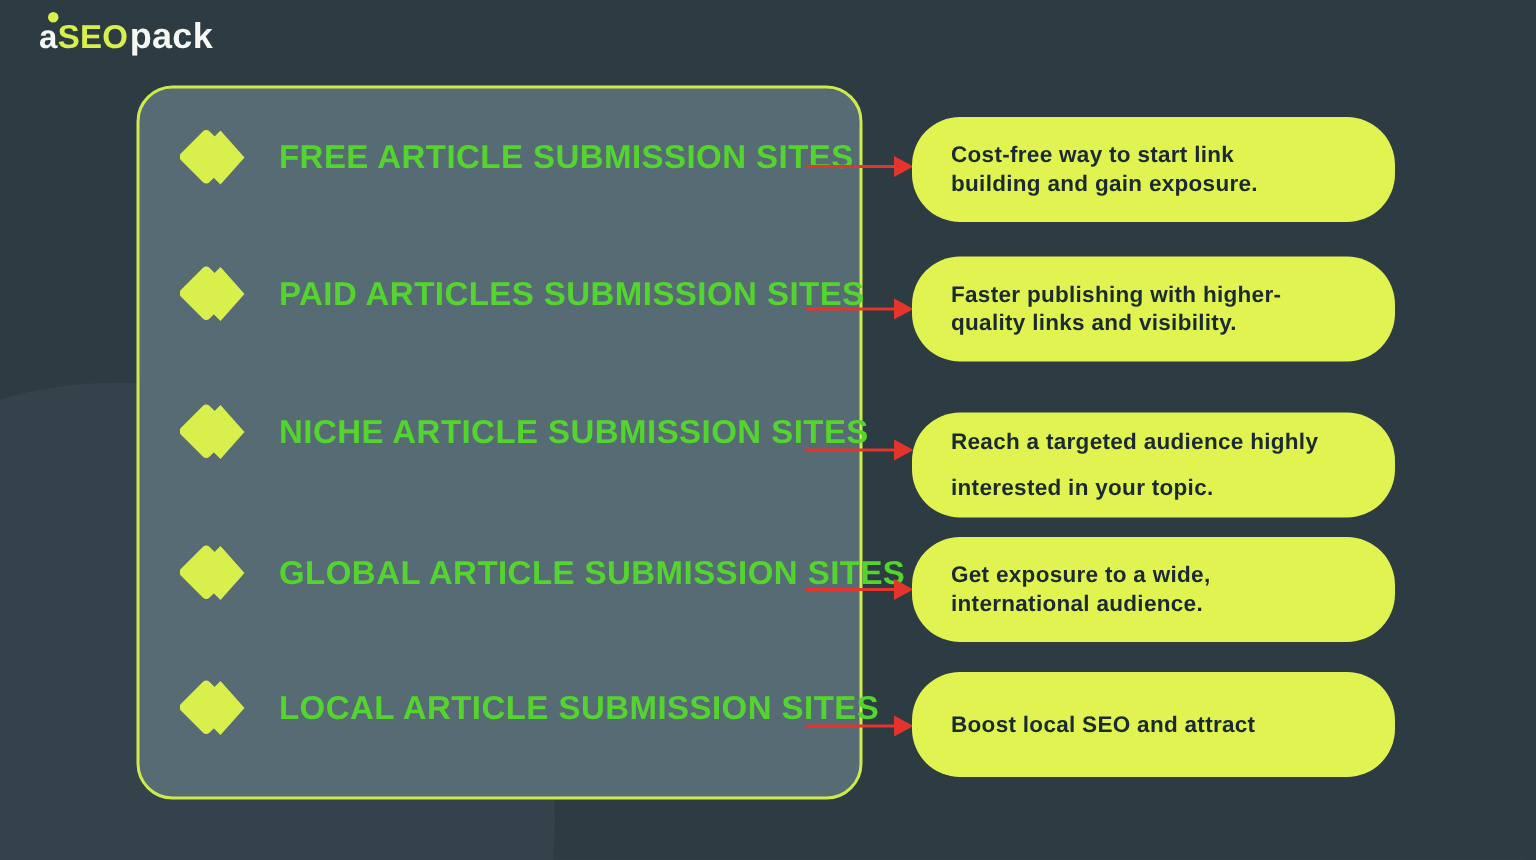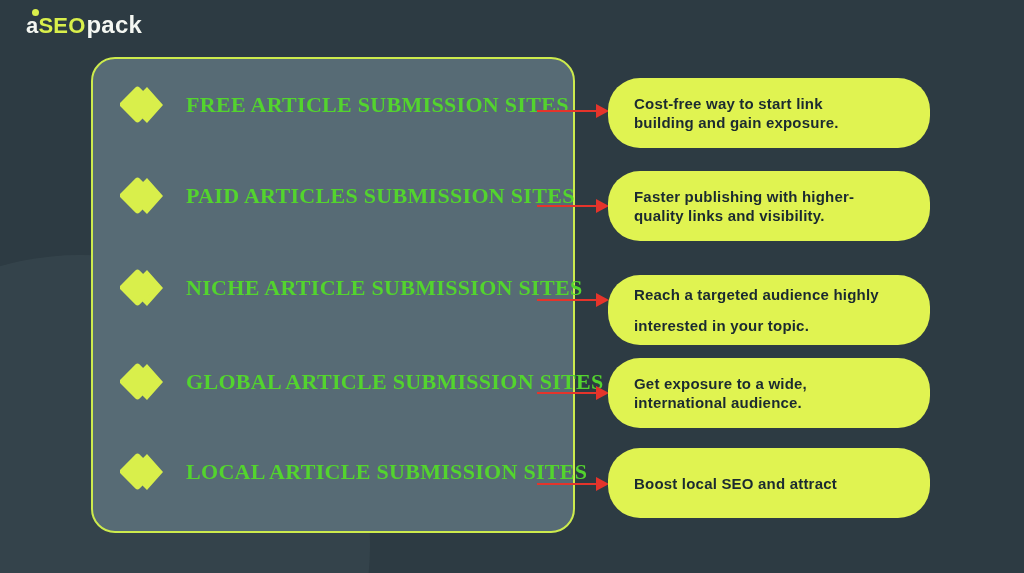--- a/index.html
+++ b/index.html
@@ -45,21 +45,21 @@
   
   .panel{
     position:absolute; left:91px; top:57px;
     width:484px; height:476px;
     background:var(--panel);
     border:2px solid var(--border-lime);
     border-radius:24px;
   }
   .row{
     position:absolute; left:27px;
-    height:44px; display:flex; align-items:center; gap:16px;font-family:Liberation Serif, serif;
+    height:44px; display:flex; align-items:center; gap:16px;
   }
   .row-1{top:24px;} .row-2{top:115px;} .row-3{top:207px;} .row-4{top:301px;} .row-5{top:391px;}
   .row-title{
     color:var(--green);
     font-size:22px; font-weight:800; letter-spacing:0.3px;
     white-space:nowrap;
   }
   .diamond-icon{display:block;}
   
   .arrow{

